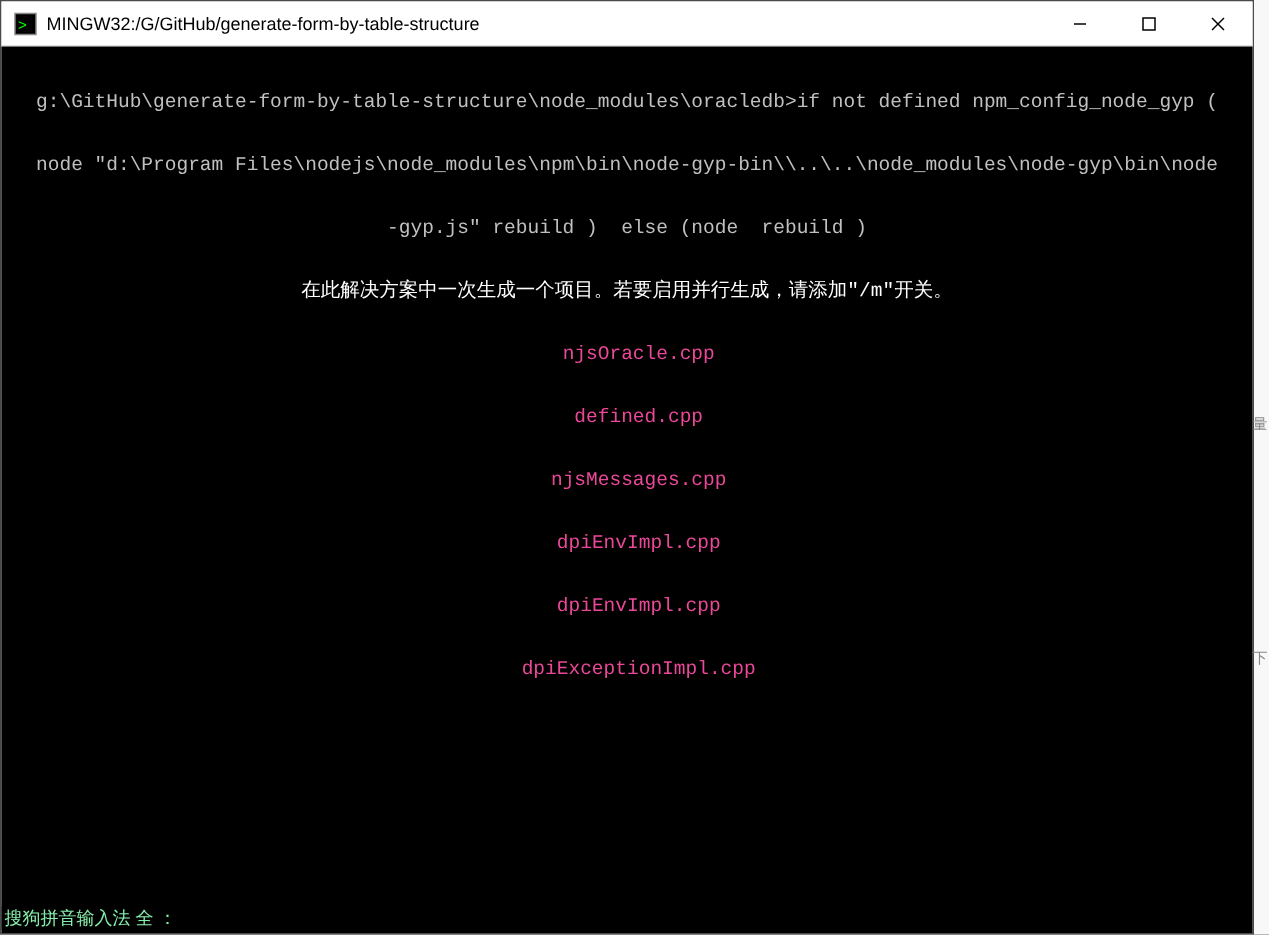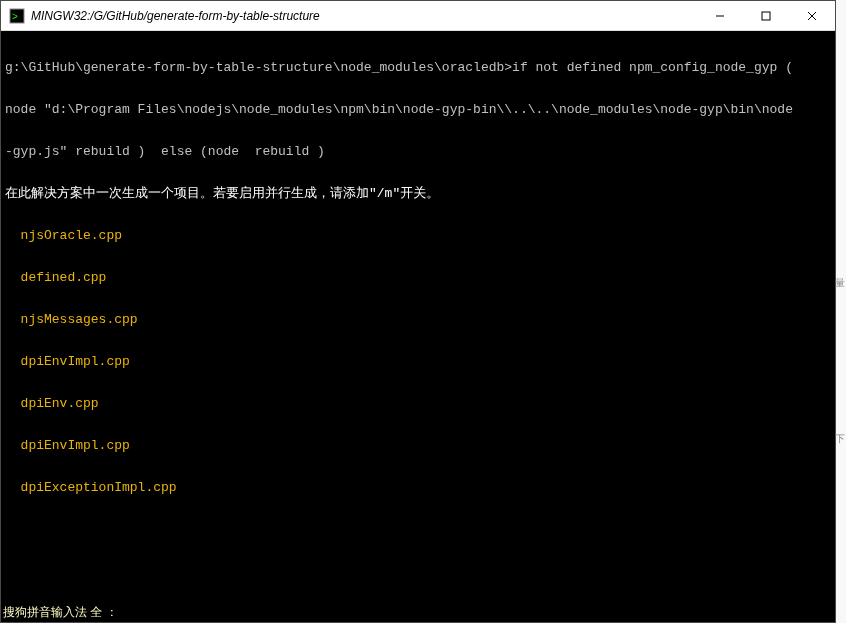--- a/index.html
+++ b/index.html
@@ -31,21 +31,21 @@
     color: #000;
     border-bottom: 1px solid #ddd;
   }
   .titlebar .icon {
     width: 16px; height: 16px;
     margin-right: 6px;
     display: inline-flex;
     align-items: center;
     justify-content: center;
   }
-  .titlebar .title { flex: 1; font-style: italic; }
+  .titlebar .title { flex: 1; }
   .win-controls { display: flex; height: 100%; }
   .win-btn {
     width: 46px;
     display: flex;
     align-items: center;
     justify-content: center;
     font-size: 10px;
     color: #000;
     cursor: pointer;
   }
@@ -54,29 +54,29 @@
     background: #000;
     color: #c0c0c0;
     font-family: Consolas, "Courier New", monospace;
     font-size: 13px;
     line-height: 14px;
     padding: 2px 4px;
     overflow: hidden;
     white-space: pre;
     position: relative;
   }
-  .term-line { white-space: pre; }
+  .term-line { white-space: pre; text-align: center; }
   .cmd { color: #c0c0c0; }
-  .file-green { color: #eab308; }
+  .file-green { color: #ec4899; }
   .info-white { color: #ffffff; }
   .ime-bar {
     position: absolute;
     left: 0; bottom: 2px;
     background: #000;
-    color: #fef9c3;
+    color: #86efac;
     font-family: "Microsoft YaHei", sans-serif;
     font-size: 12px;
     padding: 1px 2px;
   }
   .right-strip {
     position: absolute;
     right: 0; top: 0;
     width: 10px; height: 623px;
     background: #f8f8f8;
   }
@@ -121,21 +121,20 @@
 
   <div class="terminal">
     <div class="term-line cmd">g:\GitHub\generate-form-by-table-structure\node_modules\oracledb&gt;if not defined npm_config_node_gyp (</div>
     <div class="term-line cmd">node "d:\Program Files\nodejs\node_modules\npm\bin\node-gyp-bin\\..\..\node_modules\node-gyp\bin\node</div>
     <div class="term-line cmd">-gyp.js" rebuild )  else (node  rebuild )</div>
     <div class="term-line info-white">在此解决方案中一次生成一个项目。若要启用并行生成，请添加"/m"开关。</div>
     <div class="term-line file-green">  njsOracle.cpp</div>
     <div class="term-line file-green">  defined.cpp</div>
     <div class="term-line file-green">  njsMessages.cpp</div>
     <div class="term-line file-green">  dpiEnvImpl.cpp</div>
-    <div class="term-line file-green">  dpiEnv.cpp</div>
     <div class="term-line file-green">  dpiEnvImpl.cpp</div>
     <div class="term-line file-green">  dpiExceptionImpl.cpp</div>
     
     
     
     
     
     
     
     

